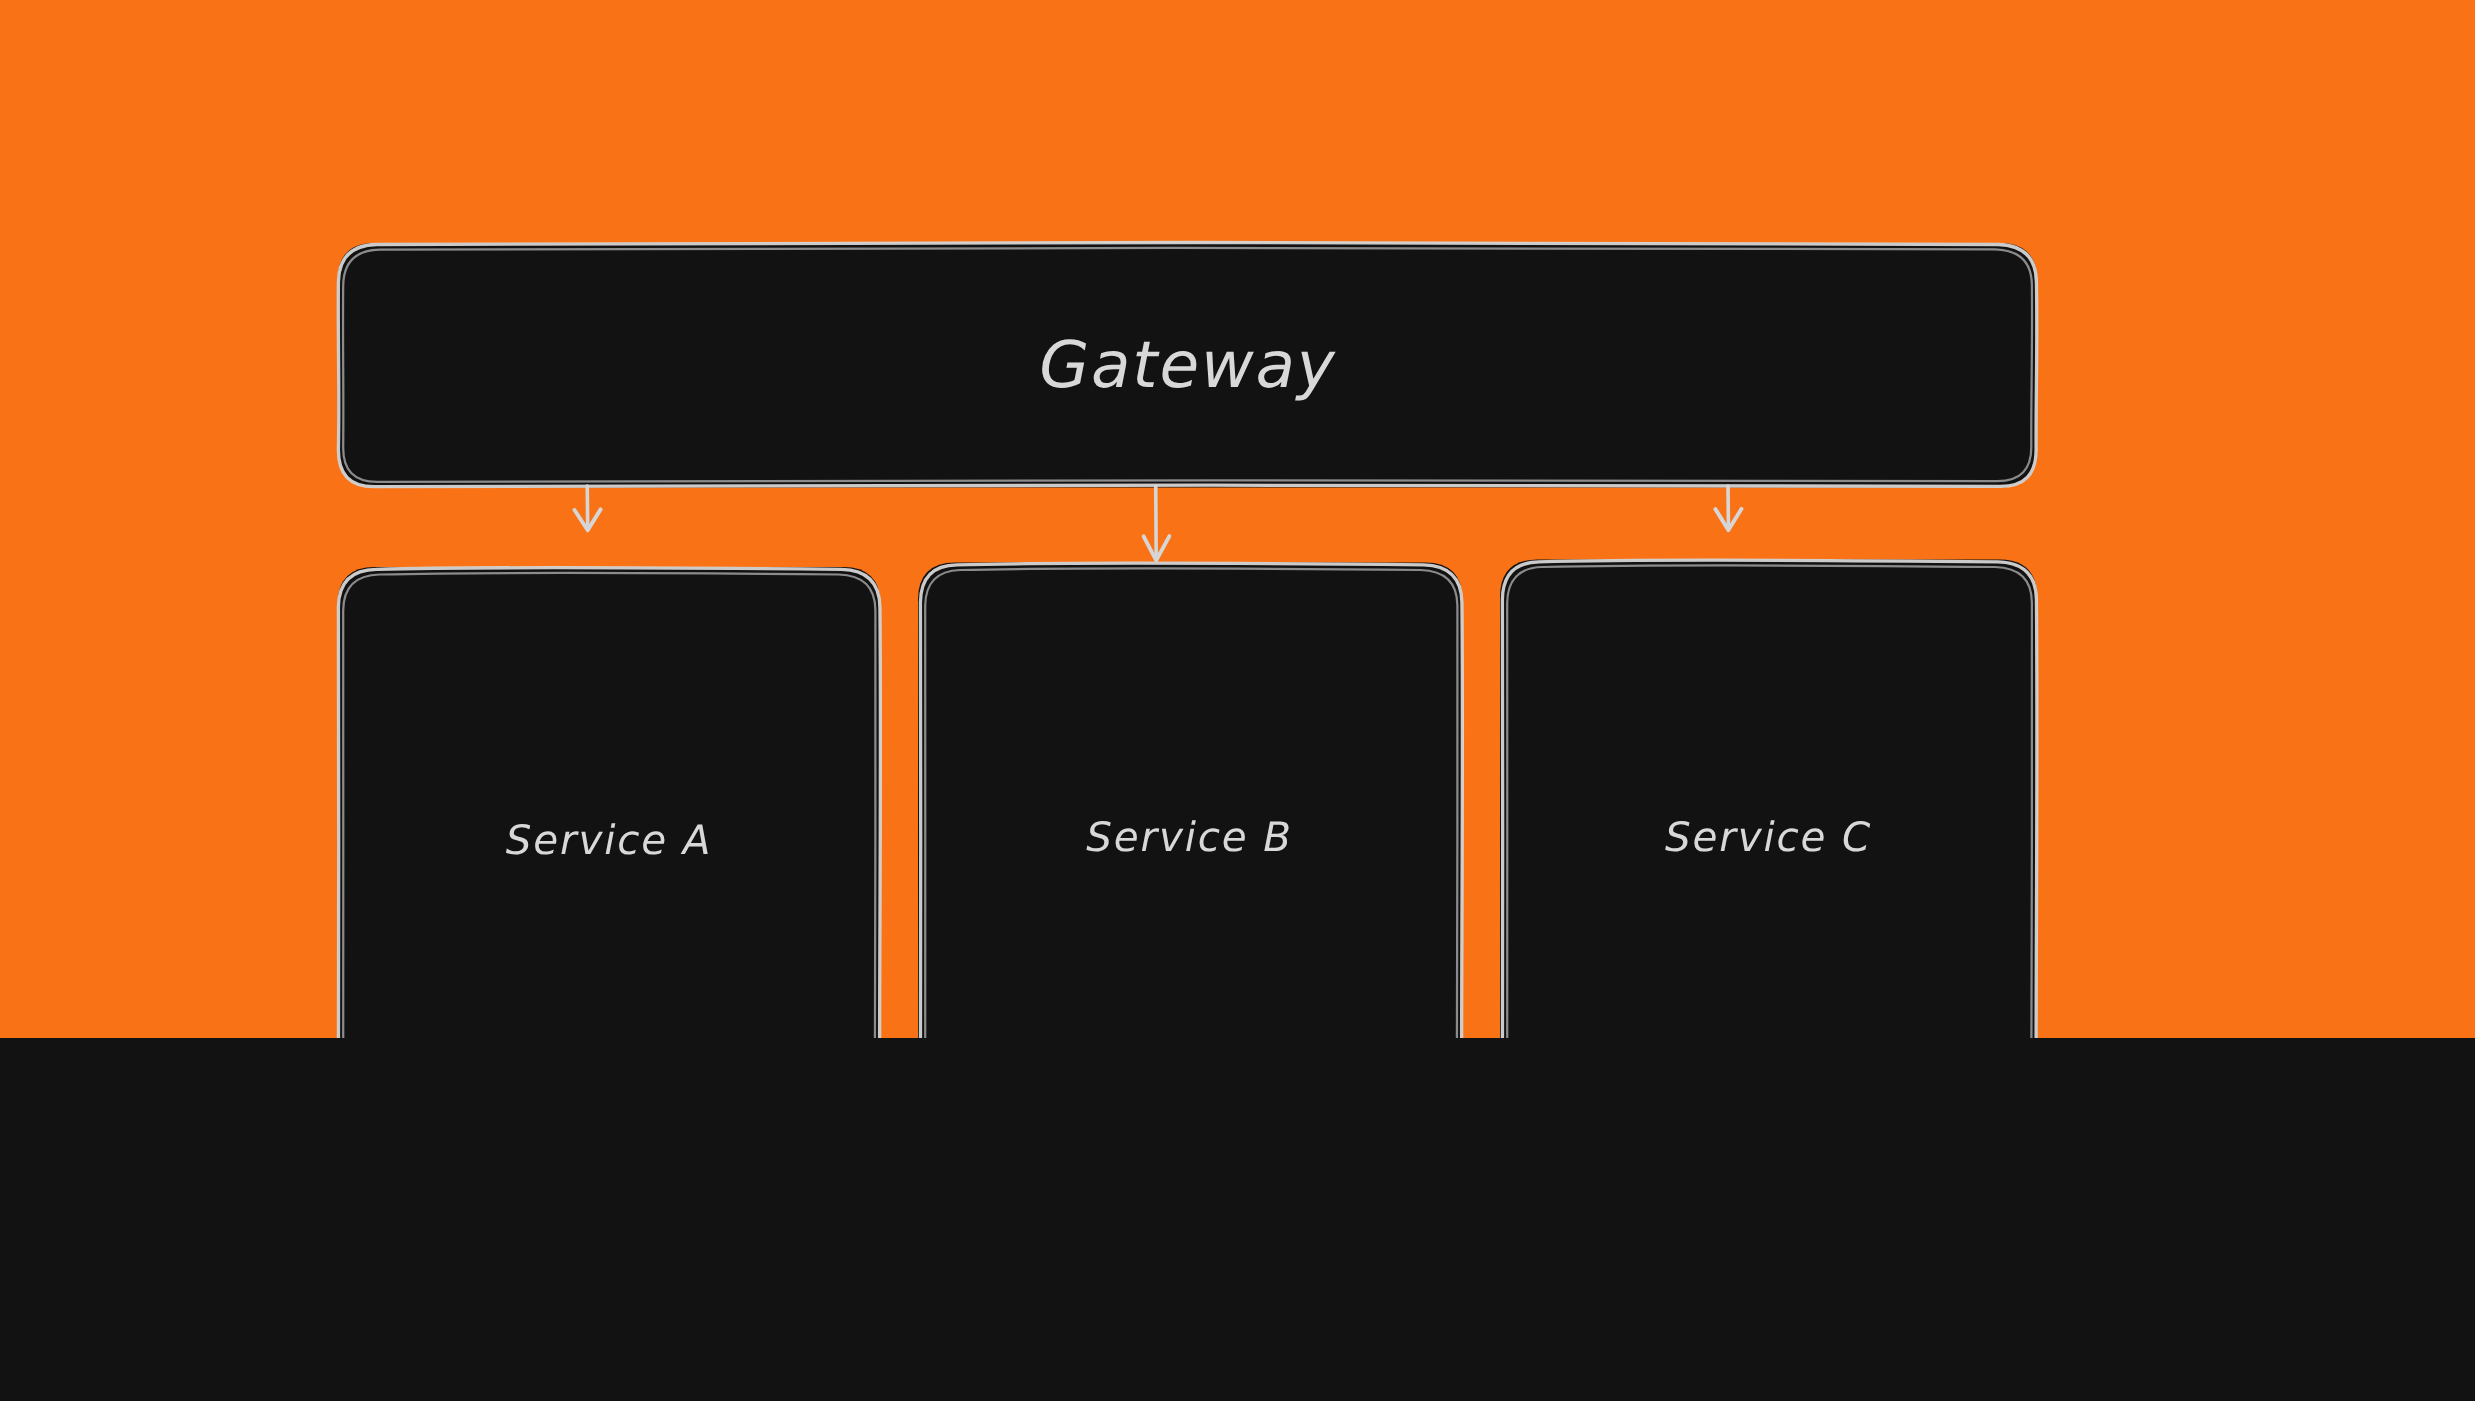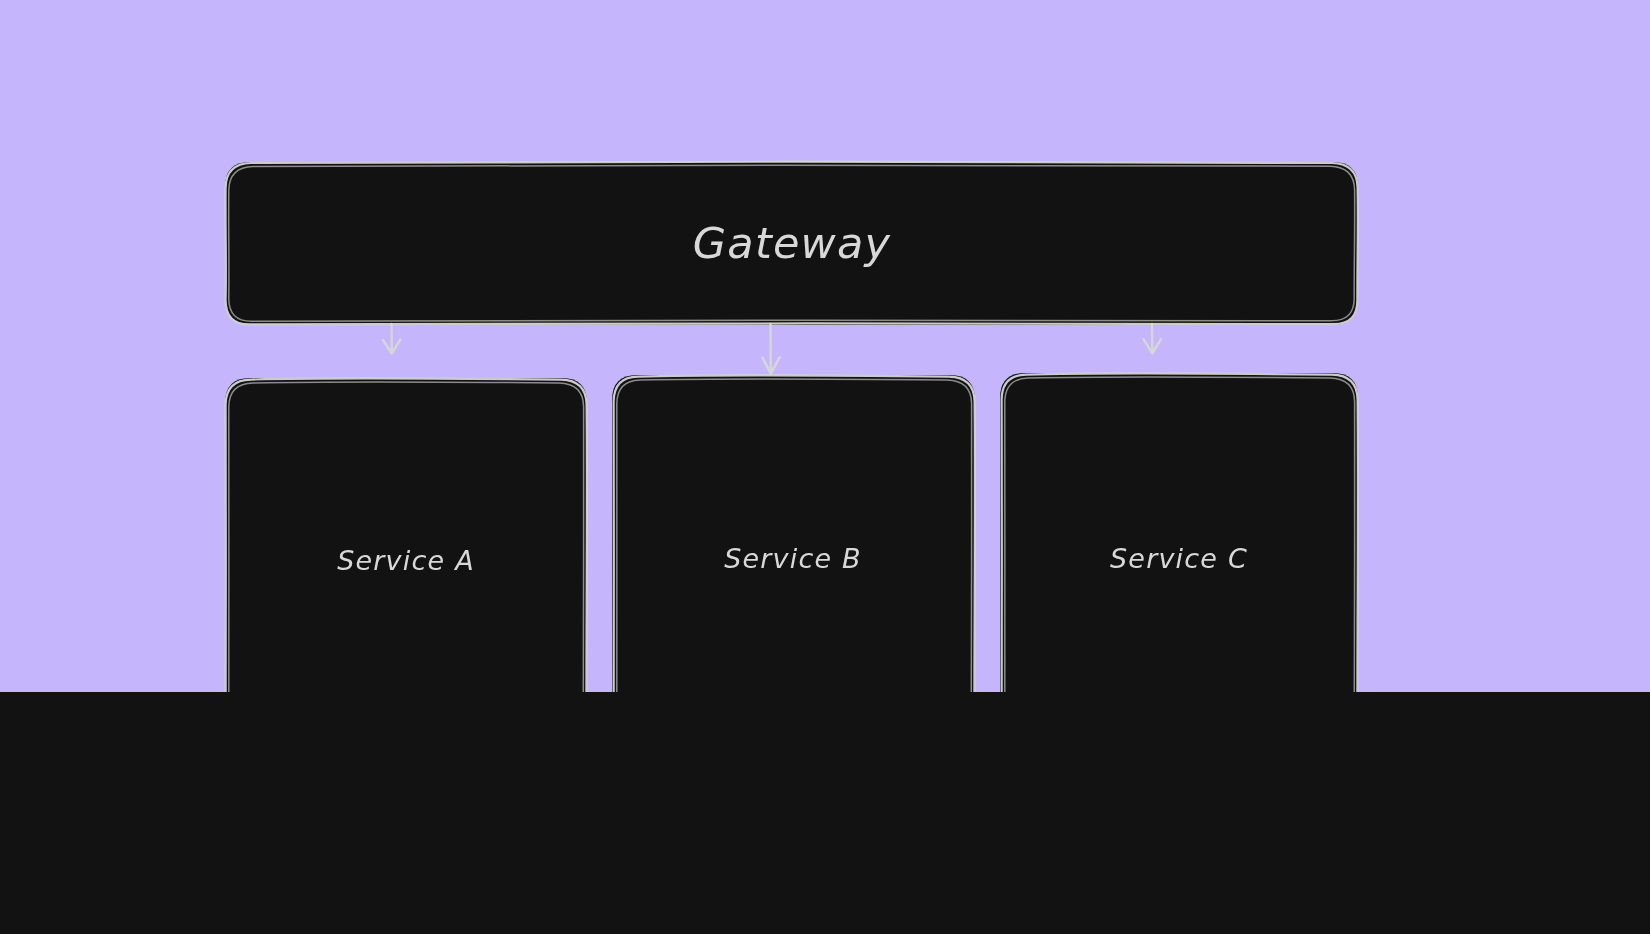--- a/index.html
+++ b/index.html
@@ -4,21 +4,21 @@
 <style>
   html, body {
     margin: 0;
     padding: 0;
     background: #121212;
   }
   #canvas {
     position: relative;
     width: 1650px;
     height: 692px;
-    background: #c4b5fd;
+    background: #f97316;
     overflow: hidden;
     font-family: "DejaVu Sans", sans-serif;
   }
   #diagram-svg {
     position: absolute;
     top: 0;
     left: 0;
     width: 1650px;
     height: 934px;
     display: block;

